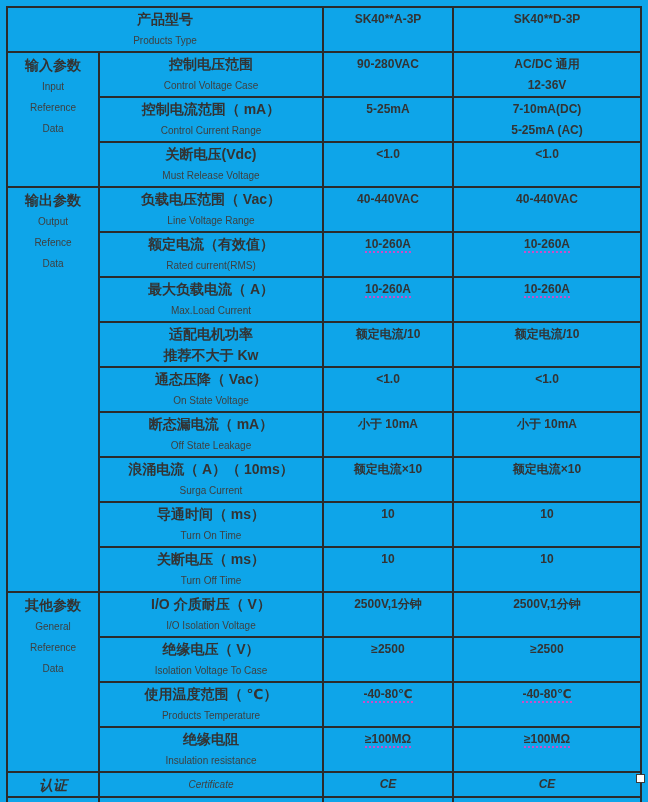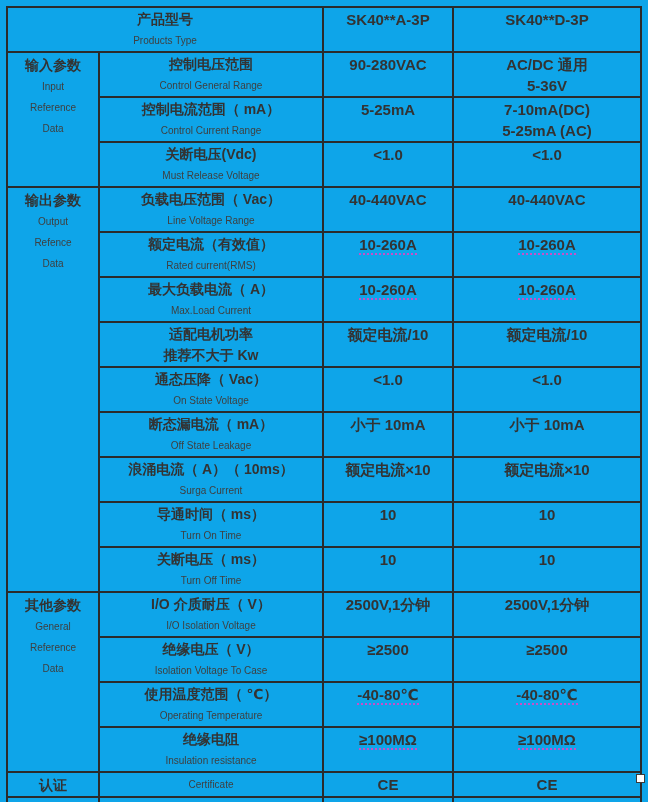--- a/index.html
+++ b/index.html
@@ -12,24 +12,24 @@
     border-collapse:collapse;table-layout:fixed;
     border:2px solid #2b2b2b;
   }
   td{
     border:2px solid #2b2b2b;
     padding:1px 2px 0 2px;
     text-align:center;vertical-align:top;overflow:hidden;
   }
   tr.header-row{height:42px;}
   tr.two{height:43px;}
-  tr.single{height:23px;}
+  tr.single{height:23px;font-style:italic;}
   .zh{font-weight:bold;font-size:14px;line-height:21px;color:#333333;}
   .en{font-weight:normal;font-size:10px;line-height:21px;color:#3f3f3f;}
-  .val{font-weight:bold;font-size:15px;line-height:21px;color:#333333;}
+  .val{font-weight:bold;font-size:12px;line-height:21px;color:#333333;}
   .cat{padding-top:2px;}
   .sq{border-bottom:2px dotted #c94fc9;padding-bottom:0;}
   .handle{
     position:absolute;left:636px;top:774px;width:9px;height:9px;
     background:#ffffff;border:1px solid #3a3a3a;box-sizing:border-box;
   }
 </style>
 </head>
 <body>
 
@@ -56,28 +56,28 @@
       </tr>
     <tr class="two">
           <td class="cat" rowspan="3">
             <div class="zh">输入参数</div>
             <div class="en">Input</div>
             <div class="en">Reference</div>
             <div class="en">Data</div>
           </td>
           <td class="param">
             <div class="zh">控制电压范围</div>
-            <div class="en">Control General Range</div>
+            <div class="en">Control Voltage Case</div>
           </td>
           <td class="valcell">
             <div class="val">90-280VAC</div>
           </td>
           <td class="valcell">
             <div class="val">AC/DC 通用</div>
-            <div class="val">5-36V</div>
+            <div class="val">12-36V</div>
           </td>
         </tr>
         <tr class="two">
           <td class="param">
             <div class="zh">控制电流范围（ mA）</div>
             <div class="en">Control Current Range</div>
           </td>
           <td class="valcell">
             <div class="val">5-25mA</div>
           </td>
@@ -238,21 +238,21 @@
           <td class="valcell">
             <div class="val">≥2500</div>
           </td>
           <td class="valcell">
             <div class="val">≥2500</div>
           </td>
         </tr>
         <tr class="two">
           <td class="param">
             <div class="zh">使用温度范围（ ℃）</div>
-            <div class="en">Operating Temperature</div>
+            <div class="en">Products Temperature</div>
           </td>
           <td class="valcell">
             <div class="val"><span class="sq">-40-80℃</span></div>
           </td>
           <td class="valcell">
             <div class="val"><span class="sq">-40-80℃</span></div>
           </td>
         </tr>
         <tr class="two">
           <td class="param">

